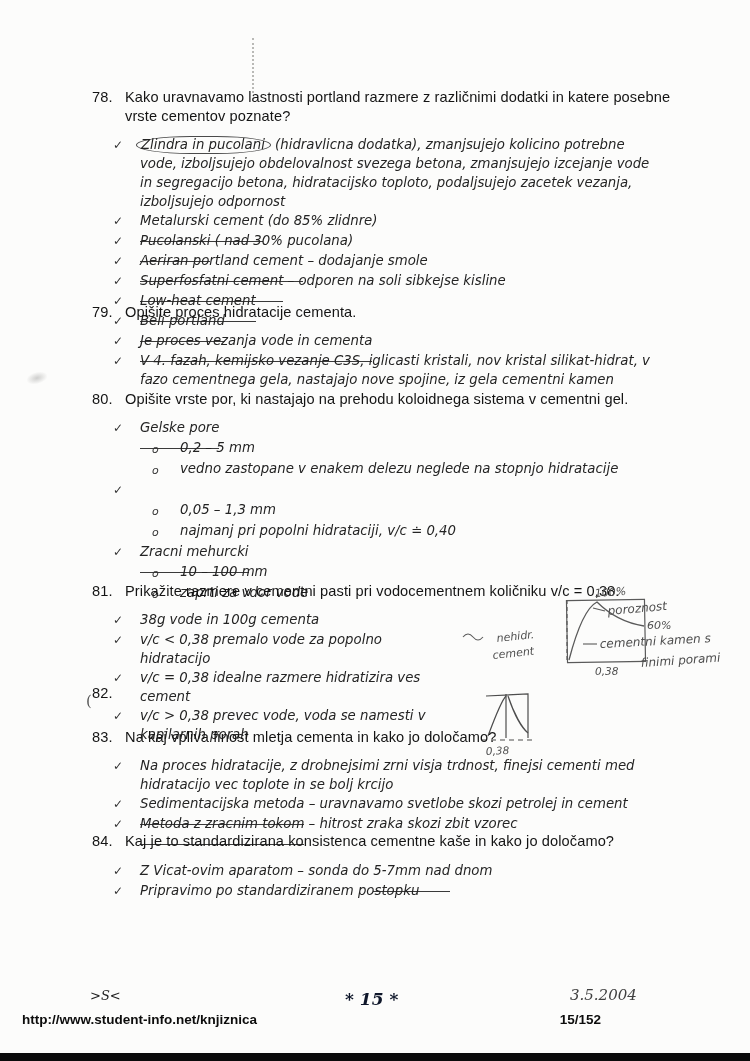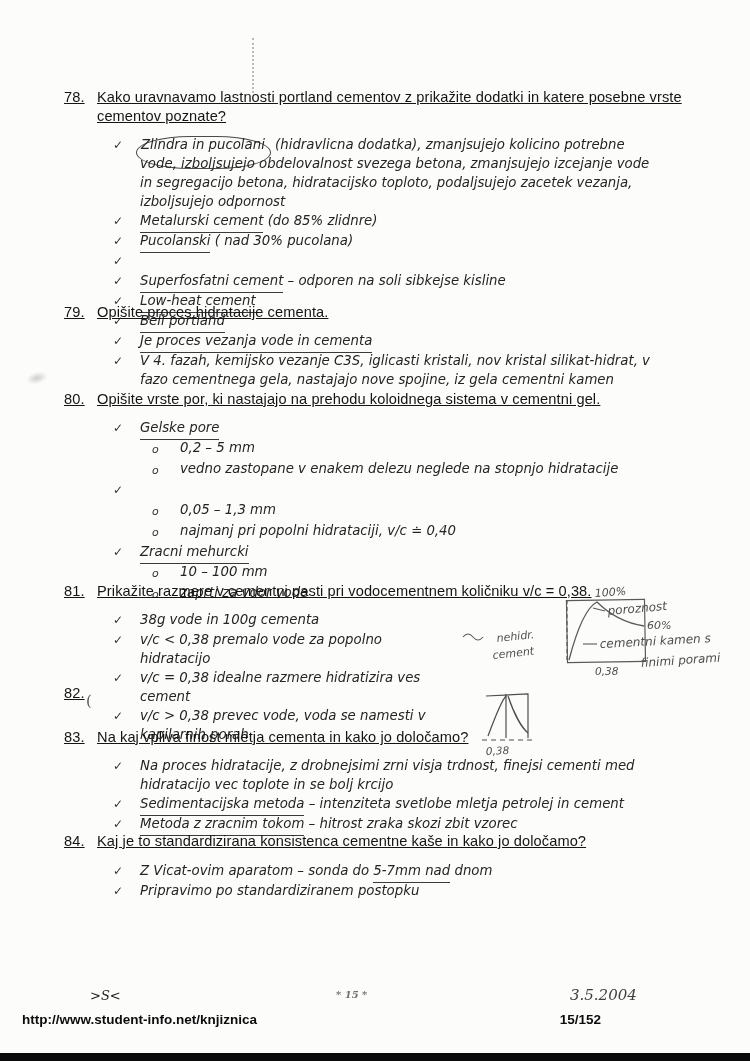--- a/index.html
+++ b/index.html
@@ -4,40 +4,40 @@
 <style>
   html,body{margin:0;padding:0;background:#888;}
   .page{
     position:relative;width:750px;height:1061px;margin:0 auto;
     background:#fcfcfb;overflow:hidden;color:#1b1b1b;
     font-family:"Liberation Sans",sans-serif;
     box-shadow:0 0 6px rgba(0,0,0,.4);
   }
   
   .q-block{position:absolute;left:0;width:750px;}
-  .q-head{display:flex;padding:0 66px 0 64px;font-size:14.6px;line-height:19px;color:#141414;letter-spacing:.1px;text-decoration:underline;}
+  .q-head{display:flex;padding:0 66px 0 92px;font-size:14.6px;line-height:19px;color:#141414;letter-spacing:.1px;}
   .q-num{flex:none;width:33px;}
   .q-text{flex:1;}
   
   .answers{margin-top:9px;}
   .ans{display:flex;padding:0 86px 0 113px;font-family:"DejaVu Sans",sans-serif;
        font-style:italic;font-size:13.3px;line-height:19px;color:#242424;}
   .check{flex:none;width:27px;font-style:normal;font-size:12px;color:#333;padding-top:1px;}
   .ans-text{flex:1;}
   .sub{padding-left:152px;}
   .sub-bullet{flex:none;width:28px;font-size:11px;padding-top:2px;color:#333;}
-  .u{border-bottom:1.4px solid #3a3a3a;padding-bottom:4px;}
-  .oval{border:1.4px solid #4a4a4a;border-radius:50% / 62%;padding:0 5px 16px 4px;margin-left:-4px;}
+  .u{border-bottom:1.4px solid #3a3a3a;padding-bottom:13px;}
+  .oval{border:1.4px solid #4a4a4a;border-radius:50% / 62%;padding:0 5px 1px 4px;margin-left:-4px;}
   
   .hand{position:absolute;pointer-events:none;}
   .hand text{font-family:"DejaVu Sans",sans-serif;font-style:italic;fill:#4f4f4f;}
   
   .footer-row1{position:absolute;top:988px;left:0;width:750px;height:20px;font-size:13px;}
   .f-smark{position:absolute;left:90px;top:0;font-family:"DejaVu Serif",serif;font-style:italic;color:#222;}
-  .f-star{position:absolute;left:336px;top:1px;font-family:"DejaVu Serif",serif;font-weight:bold;font-style:italic;font-size:10px;color:#737373;}
+  .f-star{position:absolute;left:345px;top:1px;font-family:"DejaVu Serif",serif;font-weight:bold;font-style:italic;font-size:17px;color:#0f172a;}
   .f-date{position:absolute;left:570px;top:-2px;font-family:"DejaVu Serif",serif;font-style:italic;font-size:15px;color:#404040;}
   .footer-row2{position:absolute;top:1012px;left:0;width:669px;height:20px;}
   .f-url{position:absolute;left:22px;top:0;font-weight:bold;font-size:13.5px;color:#0c0c0c;}
   .f-page{position:absolute;right:68px;top:0;font-weight:bold;font-size:13.5px;color:#0c0c0c;}
   .bottom-bar{position:absolute;left:0;bottom:0;width:750px;height:8px;background:#0b0b0b;}
   
   .dotmark{position:absolute;left:252px;top:38px;height:55px;width:0;border-left:2px dotted #b9b9b6;}
   .smudge{position:absolute;left:26px;top:372px;width:22px;height:12px;border-radius:50%;
           background:radial-gradient(ellipse,rgba(150,150,148,.45),rgba(150,150,148,0) 70%);transform:rotate(-15deg);}
   .paren-mark{position:absolute;left:86px;top:692px;font-size:15px;color:#555;font-family:"DejaVu Serif",serif;}
@@ -47,37 +47,38 @@
 
 <div class="page">
 
   <div class="dotmark"></div>
   <div class="smudge"></div>
   <div class="paren-mark">(</div>
 
   <div class="q-block" style="top:88px">
     <div class="q-head">
       <span class="q-num">78.</span>
-      <span class="q-text">Kako uravnavamo lastnosti portland cementov z prikažite dodatki in katere posebne vrste cementov poznate?</span>
+      <span class="q-text">Kako uravnavamo lastnosti portland razmere z različnimi dodatki in katere posebne vrste cementov poznate?</span>
     </div>
     <div class="answers">
       <div class="ans">
         <span class="check">✓</span>
         <span class="ans-text"><span class="u oval">Zlindra in pucolani</span><span> (hidravlicna dodatka), zmanjsujejo kolicino potrebne vode, izboljsujejo obdelovalnost svezega betona, zmanjsujejo izcejanje vode in segregacijo betona, hidratacijsko toploto, podaljsujejo zacetek vezanja, izboljsujejo odpornost</span></span>
       </div>
       <div class="ans">
         <span class="check">✓</span>
         <span class="ans-text"><span class="u">Metalurski cement</span><span> (do 85% zlidnre)</span></span>
       </div>
       <div class="ans">
         <span class="check">✓</span>
         <span class="ans-text"><span class="u">Pucolanski</span><span> ( nad 30% pucolana)</span></span>
       </div>
       <div class="ans">
         <span class="check">✓</span>
+        <span class="ans-text"><span class="u">Aeriran portland cement</span><span> – dodajanje smole</span></span>
       </div>
       <div class="ans">
         <span class="check">✓</span>
         <span class="ans-text"><span class="u">Superfosfatni cement</span><span> – odporen na soli sibkejse kisline</span></span>
       </div>
       <div class="ans">
         <span class="check">✓</span>
         <span class="ans-text"><span class="u">Low-heat cement</span></span>
       </div>
       <div class="ans">
@@ -210,21 +211,21 @@
       <span class="q-num">83.</span>
       <span class="q-text">Na kaj vpliva finost mletja cementa in kako jo določamo?</span>
     </div>
     <div class="answers">
       <div class="ans">
         <span class="check">✓</span>
         <span class="ans-text">Na proces hidratacije, z drobnejsimi zrni visja trdnost, finejsi cementi med hidratacijo vec toplote in se bolj krcijo</span>
       </div>
       <div class="ans">
         <span class="check">✓</span>
-        <span class="ans-text"><span class="u">Sedimentacijska metoda</span><span> – intenziteta svetlobe mletja petrolej in cement</span></span>
+        <span class="ans-text"><span class="u">Sedimentacijska metoda</span><span> – uravnavamo svetlobe skozi petrolej in cement</span></span>
       </div>
       <div class="ans">
         <span class="check">✓</span>
         <span class="ans-text"><span class="u">Metoda z zracnim tokom</span><span> – hitrost zraka skozi zbit vzorec</span></span>
       </div>
     </div>
   </div>
 
   <div class="q-block" style="top:832px">
     <div class="q-head">

